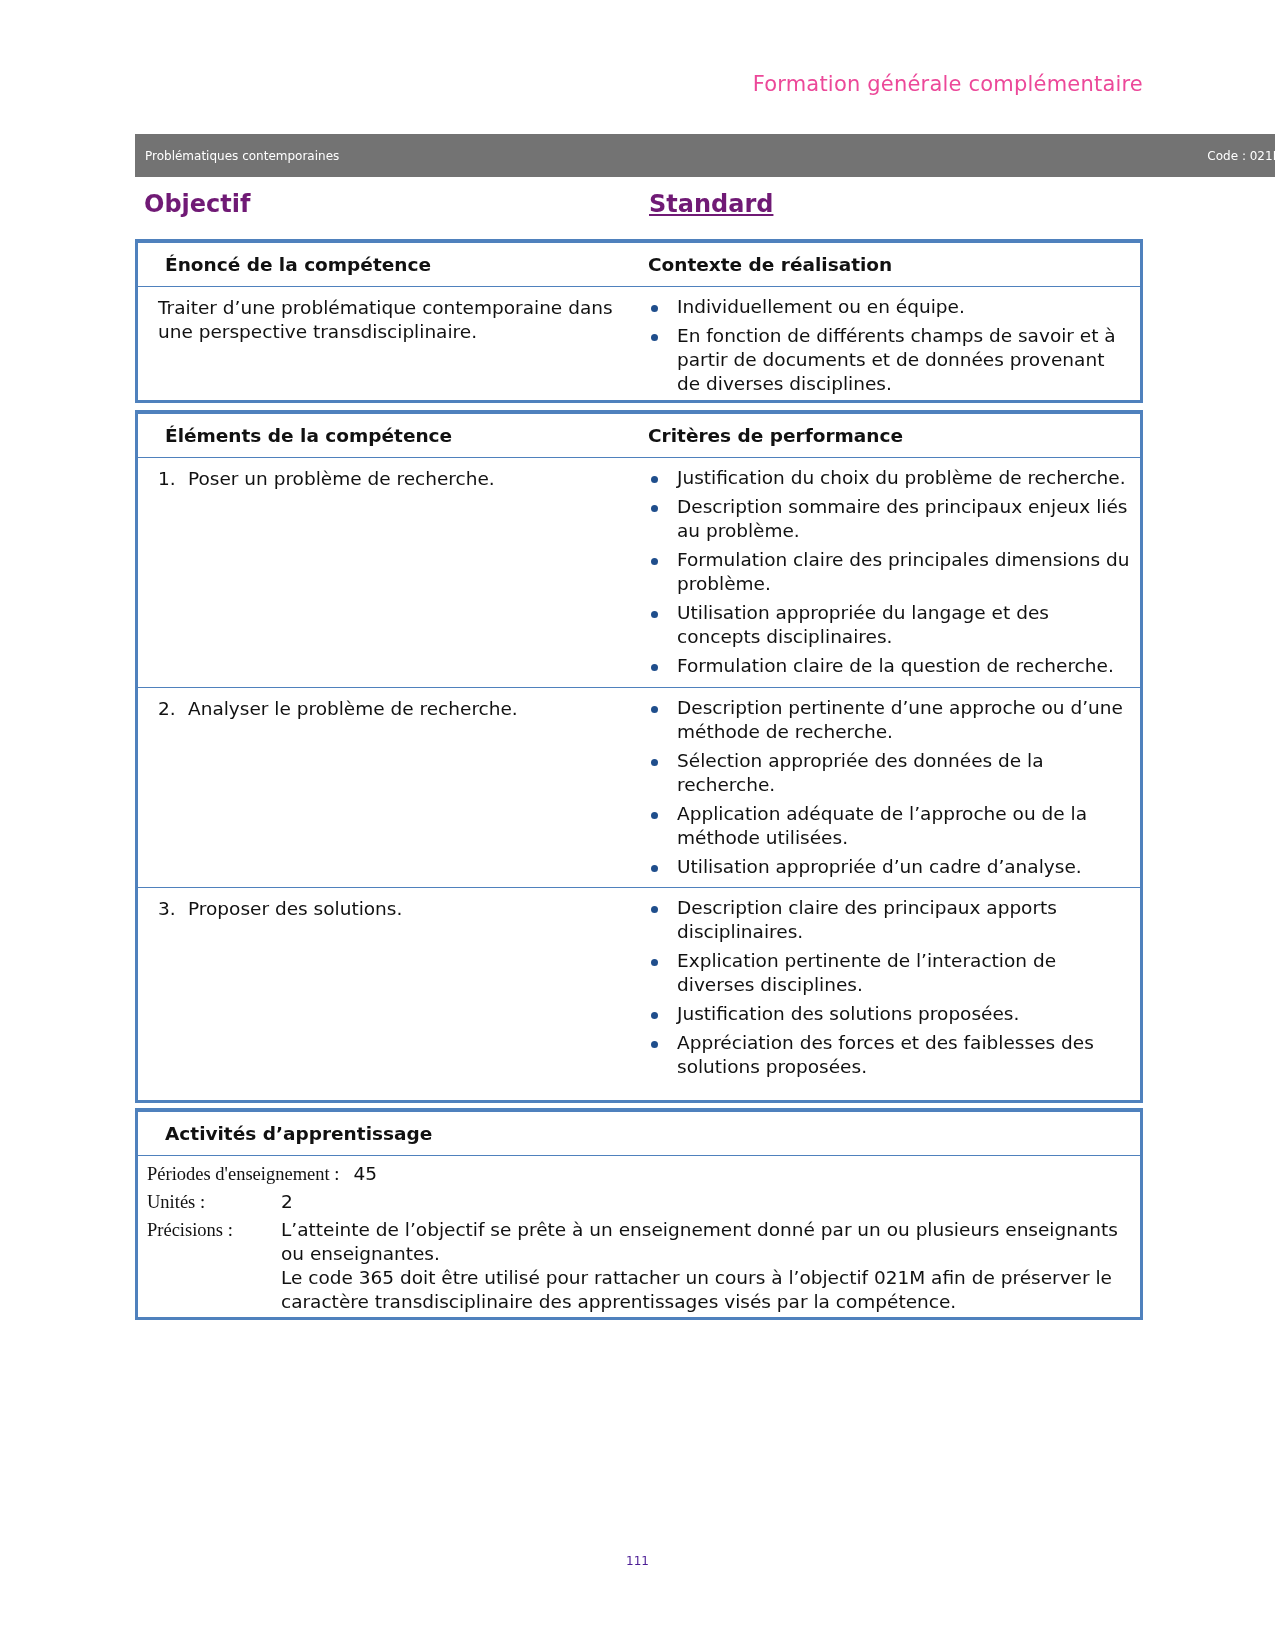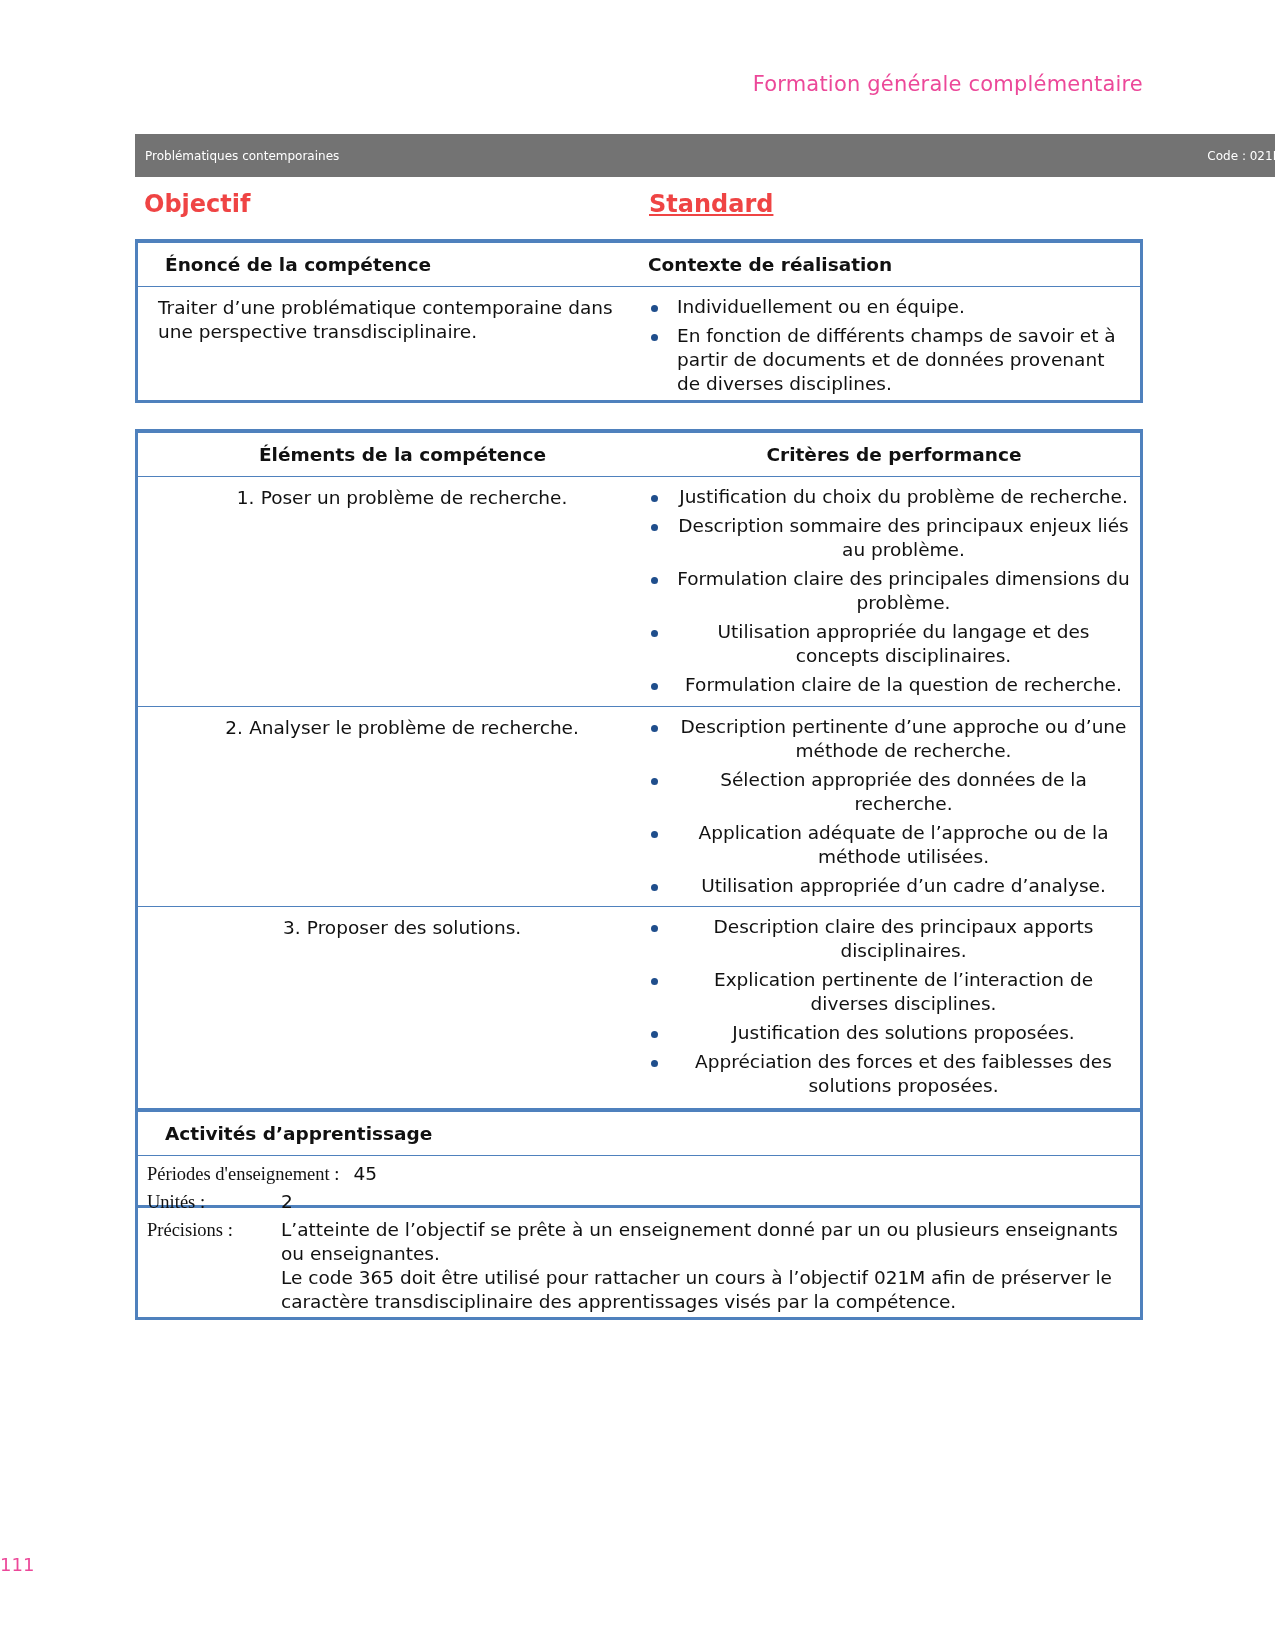--- a/index.html
+++ b/index.html
@@ -14,21 +14,21 @@
   .course-bar {
     position: absolute; left: 135px; top: 134px; width: 1160px; height: 43px;
     background: #737373; color: #ffffff; font-size: 12px;
     display: flex; align-items: center; justify-content: space-between;
     box-sizing: border-box; padding: 0 12px 0 10px;
   }
   .col-titles {
     position: absolute; left: 144px; top: 190px; width: 1000px; height: 34px;
   }
   .col-title {
-    position: absolute; top: 0; font-size: 24px; font-weight: bold; color: #ef4444;
+    position: absolute; top: 0; font-size: 24px; font-weight: bold; color: #701a75;
   }
   .col-title.left { left: 0; }
   .col-title.right { left: 505px; text-decoration: underline; }
 
   .tbl {
     position: absolute; left: 135px; width: 1008px; box-sizing: border-box;
     border: 3px solid #4F81BD; border-top-width: 4px;
   }
   .tbl .hdr {
     display: flex; height: 44px; align-items: center;
@@ -46,33 +46,33 @@
   .num { display: inline-block; width: 30px; }
   ul.bul { list-style: none; margin: 0; padding: 0; }
   ul.bul li { position: relative; padding-left: 29px; margin-bottom: 5px; }
   ul.bul li .dot {
     position: absolute; left: 3px; top: 10px; width: 7px; height: 7px;
     border-radius: 50%; background: #1F4E8C;
   }
 
   #t1 { top: 239px; height: 164px; }
   #t1 .row { height: 113px; }
-  #t2 { top: 429px; height: 779px; text-align: center; }
+  #t2 { top: 410px; height: 693px; }
   #t2 .r1 { height: 229px; }
   #t2 .r2 { height: 200px; }
   #t2 .r3 { height: 201px; }
   #t3 { top: 1108px; height: 212px; }
   .act-body { padding: 6px 9px 0 9px; font-size: 18.5px; line-height: 24px; }
   .act-line { display: flex; margin-bottom: 4px; }
   .act-label { width: 134px; flex: none; font-family: Liberation Serif, serif; }
   .act-label.wide { width: auto; margin-right: 14px; }
   .act-value { flex: 1; }
   .page-num {
-    position: absolute; left: 0; width: 1275px; top: 1554px; 
-    font-size: 18px; color: #ec4899;
+    position: absolute; left: 0; width: 1275px; top: 1554px; text-align: center;
+    font-size: 12px; color: #4c1d95;
   }
 </style>
 </head>
 <body>
 
 <div class="running-head">Formation générale complémentaire</div>
 
 <div class="course-bar">
   <span>Problématiques contemporaines</span>
   <span>Code : 021M</span>

